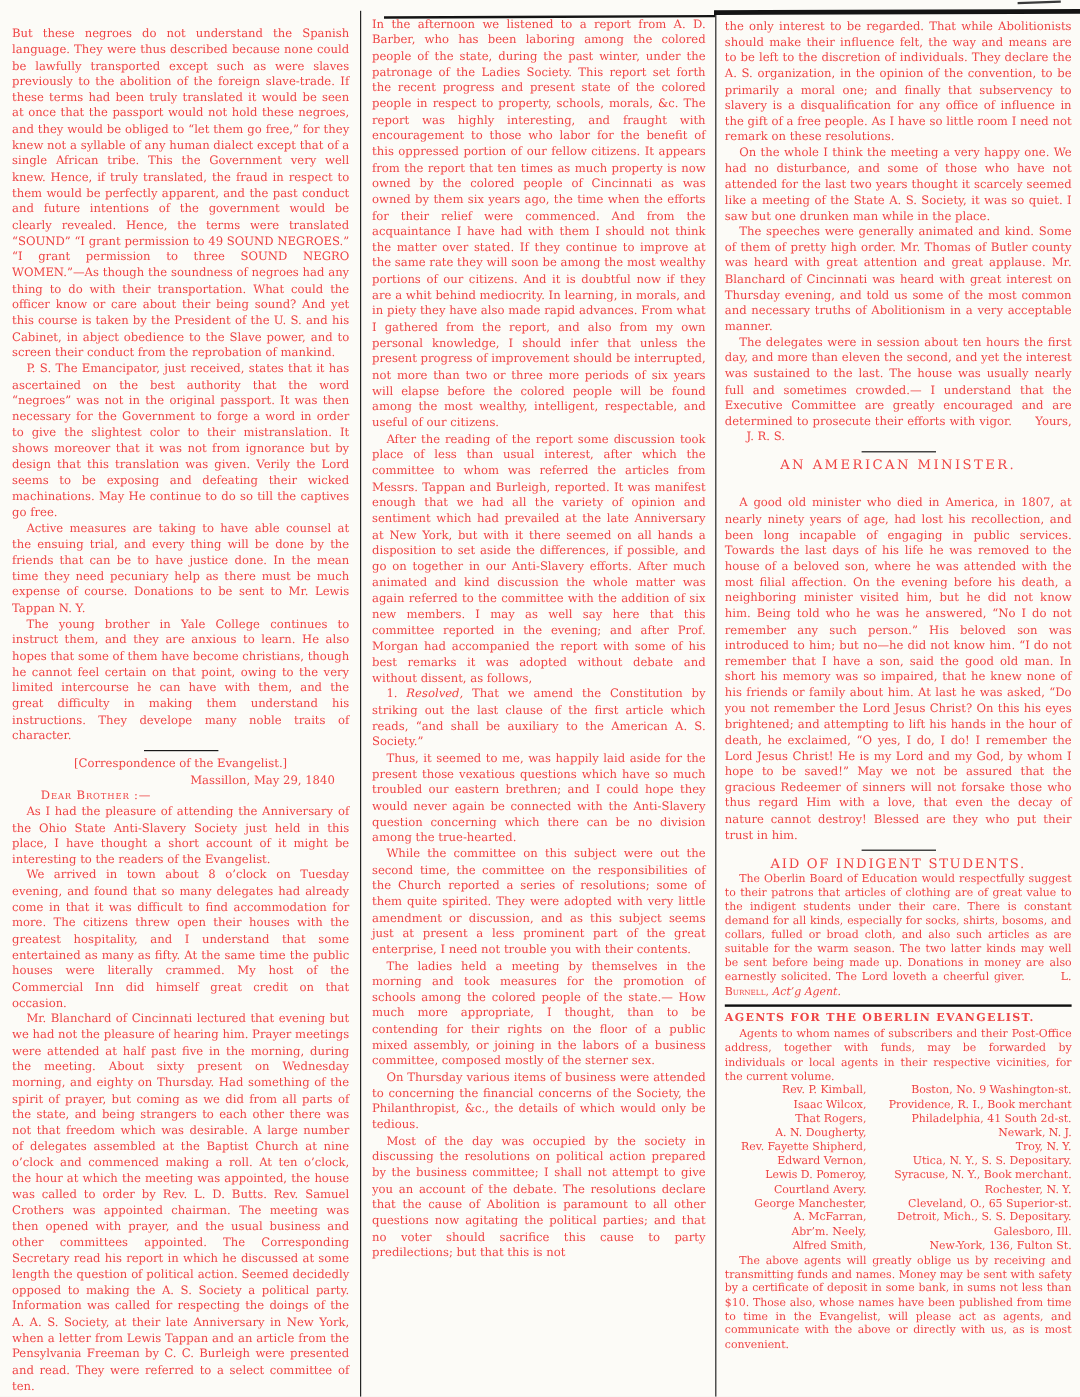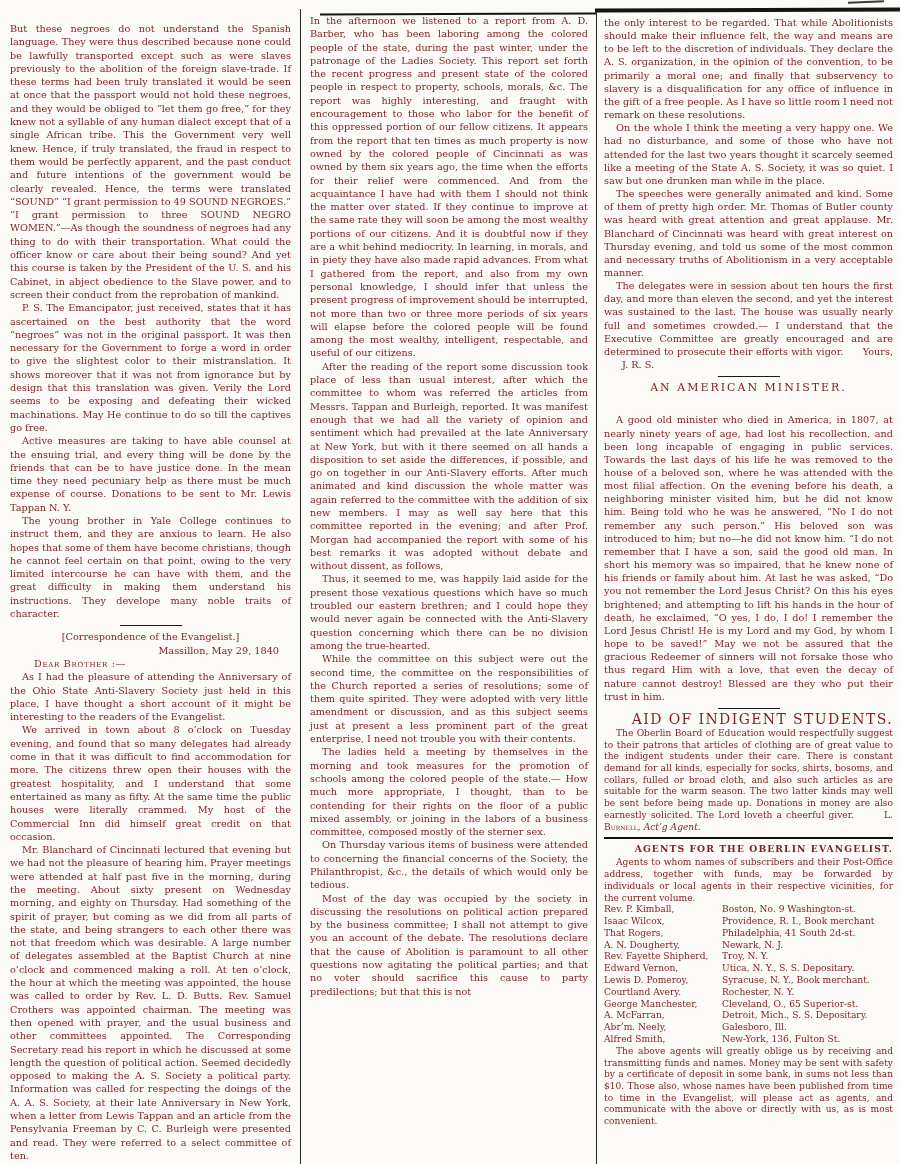--- a/index.html
+++ b/index.html
@@ -4,21 +4,21 @@
 <style>
   * { box-sizing: border-box; }
   html, body { margin: 0; padding: 0; }
   body { background: #e8e6e0; }
   .page {
     width: 900px; height: 1164px;
     background: #fcfbf7;
     position: relative;
     overflow: hidden;
     font-family: "DejaVu Serif", serif;
-    color: #7f1d1d;
+    color: #ef4444;
   }
   .frag { position: absolute; background: #141414; }
   .frag-thin  { left: 320px; top: 13px; width: 276px; height: 2px; transform: rotate(-0.25deg); }
   .frag-thick { left: 595px; top: 8px;  width: 305px; height: 4px; transform: rotate(-0.2deg); }
   .frag-dash  { left: 848px; top: 1px;  width: 36px;  height: 2px; background:#3a3a3a; transform: rotate(-2deg); }
 
   .cols { display: flex; height: 100%; }
   .divider { width: 1px; background: #262626; margin-top: 9px; }
 
   .col { text-align: justify; }
@@ -35,28 +35,28 @@
   .dateline { text-align: right; padding-right: 12px; text-indent: 0 !important; }
   .salutation { font-variant: small-caps; letter-spacing: 0.7px; text-indent: 24px !important; }
 
   .res .kw { font-style: italic; }
 
   .closing .yours { margin-left: 16px; }
   .closing .initials { margin-left: 18px; }
 
   h2, h3 { margin: 0; font-weight: normal; }
   .head-lg { font-size: 11px; letter-spacing: 2px; text-align: center; margin: 2px 0 19px; text-indent: 0; }
-  .head-md { font-size: 14px; letter-spacing: 1.4px; text-align: right; margin: 2px 0 2px; text-indent: 0; }
-  .agents-head { font-weight: bold; font-size: 9.2px; letter-spacing: 1.1px; text-align: right; margin: 3px 0 2px; text-indent: 0; }
+  .head-md { font-size: 11px; letter-spacing: 1.4px; text-align: center; margin: 2px 0 2px; text-indent: 0; }
+  .agents-head { font-weight: bold; font-size: 9.2px; letter-spacing: 1.1px; text-align: left; margin: 3px 0 2px; text-indent: 0; }
 
   .small { font-size: 9.1px; line-height: 11.7px; }
   .aid-p .sig-name { font-variant: small-caps; margin-left: 26px; }
   .aid-p .sig-role { font-style: italic; }
 
-  .agent-list { font-size: 9.1px; line-height: 11.8px; text-align: left; }
+  .agent-list { font-size: 9.1px; line-height: 11.8px; text-align: right; }
   .agent-row { display: flex; }
   .agent-name { width: 118px; flex: none; }
   .agent-addr { flex: 1; }
 </style>
 </head>
 <body>
 
 <div class="page">
   <div class="frag frag-thin"></div>
   <div class="frag frag-thick"></div>
@@ -79,20 +79,25 @@
       <p>We arrived in town about 8 o’clock on Tuesday evening, and found that so many delegates had already come in that it was difficult to find accommodation for more. The citizens threw open their houses with the greatest hospitality, and I understand that some entertained as many as fifty. At the same time the public houses were literally crammed. My host of the Commercial Inn did himself great credit on that occasion.</p>
       <p>Mr. Blanchard of Cincinnati lectured that evening but we had not the pleasure of hearing him. Prayer meetings were attended at half past five in the morning, during the meeting. About sixty present on Wednesday morning, and eighty on Thursday. Had something of the spirit of prayer, but coming as we did from all parts of the state, and being strangers to each other there was not that freedom which was desirable. A large number of delegates assembled at the Baptist Church at nine o’clock and commenced making a roll. At ten o’clock, the hour at which the meeting was appointed, the house was called to order by Rev. L. D. Butts. Rev. Samuel Crothers was appointed chairman. The meeting was then opened with prayer, and the usual business and other committees appointed. The Corresponding Secretary read his report in which he discussed at some length the question of political action. Seemed decidedly opposed to making the A. S. Society a political party. Information was called for respecting the doings of the A. A. S. Society, at their late Anniversary in New York, when a letter from Lewis Tappan and an article from the Pensylvania Freeman by C. C. Burleigh were presented and read. They were referred to a select committee of ten.</p>
     </section>
 
     <div class="divider"></div>
 
     <section class="col col2">
       <p class="noindent">In the afternoon we listened to a report from A. D. Barber, who has been laboring among the colored people of the state, during the past winter, under the patronage of the Ladies Society. This report set forth the recent progress and present state of the colored people in respect to property, schools, morals, &amp;c. The report was highly interesting, and fraught with encouragement to those who labor for the benefit of this oppressed portion of our fellow citizens. It appears from the report that ten times as much property is now owned by the colored people of Cincinnati as was owned by them six years ago, the time when the efforts for their relief were commenced. And from the acquaintance I have had with them I should not think the matter over stated. If they continue to improve at the same rate they will soon be among the most wealthy portions of our citizens. And it is doubtful now if they are a whit behind mediocrity. In learning, in morals, and in piety they have also made rapid advances. From what I gathered from the report, and also from my own personal knowledge, I should infer that unless the present progress of improvement should be interrupted, not more than two or three more periods of six years will elapse before the colored people will be found among the most wealthy, intelligent, respectable, and useful of our citizens.</p>
       <p>After the reading of the report some discussion took place of less than usual interest, after which the committee to whom was referred the articles from Messrs. Tappan and Burleigh, reported. It was manifest enough that we had all the variety of opinion and sentiment which had prevailed at the late Anniversary at New York, but with it there seemed on all hands a disposition to set aside the differences, if possible, and go on together in our Anti-Slavery efforts. After much animated and kind discussion the whole matter was again referred to the committee with the addition of six new members. I may as well say here that this committee reported in the evening; and after Prof. Morgan had accompanied the report with some of his best remarks it was adopted without debate and without dissent, as follows,</p>
 
+      <p class="res">
+        <span>1.</span>
+        <span class="kw">Resolved,</span>
+        <span>That we amend the Constitution by striking out the last clause of the first article which reads, “and shall be auxiliary to the American A. S. Society.”</span>
+      </p>
 
       <p>Thus, it seemed to me, was happily laid aside for the present those vexatious questions which have so much troubled our eastern brethren; and I could hope they would never again be connected with the Anti-Slavery question concerning which there can be no division among the true-hearted.</p>
       <p>While the committee on this subject were out the second time, the committee on the responsibilities of the Church reported a series of resolutions; some of them quite spirited. They were adopted with very little amendment or discussion, and as this subject seems just at present a less prominent part of the great enterprise, I need not trouble you with their contents.</p>
       <p>The ladies held a meeting by themselves in the morning and took measures for the promotion of schools among the colored people of the state.— How much more appropriate, I thought, than to be contending for their rights on the floor of a public mixed assembly, or joining in the labors of a business committee, composed mostly of the sterner sex.</p>
       <p>On Thursday various items of business were attended to concerning the financial concerns of the Society, the Philanthropist, &amp;c., the details of which would only be tedious.</p>
       <p>Most of the day was occupied by the society in discussing the resolutions on political action prepared by the business committee; I shall not attempt to give you an account of the debate. The resolutions declare that the cause of Abolition is paramount to all other questions now agitating the political parties; and that no voter should sacrifice this cause to party predilections; but that this is not</p>
     </section>
 
     <div class="divider"></div>
 

